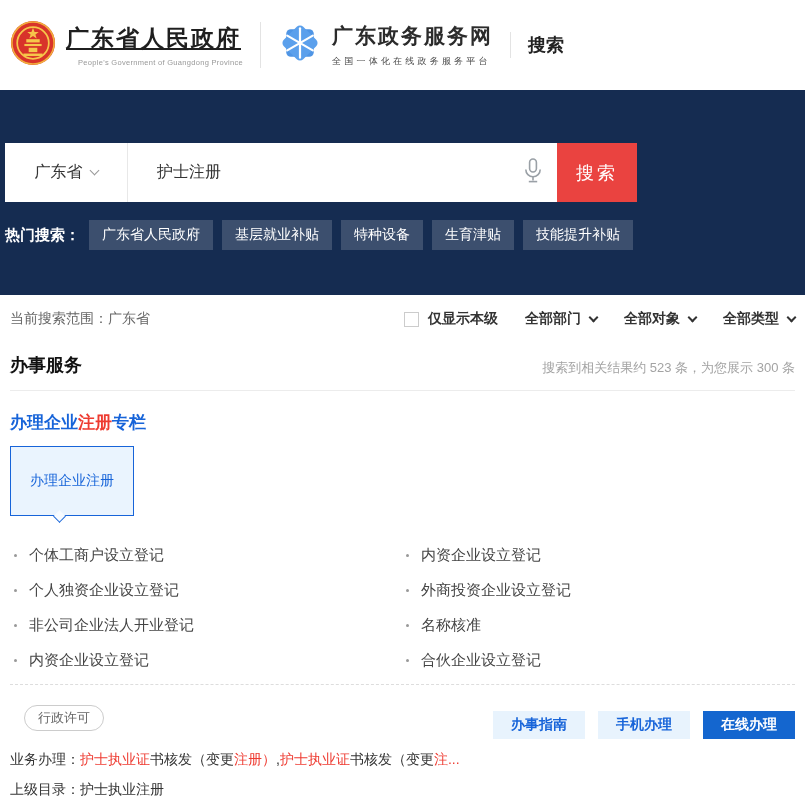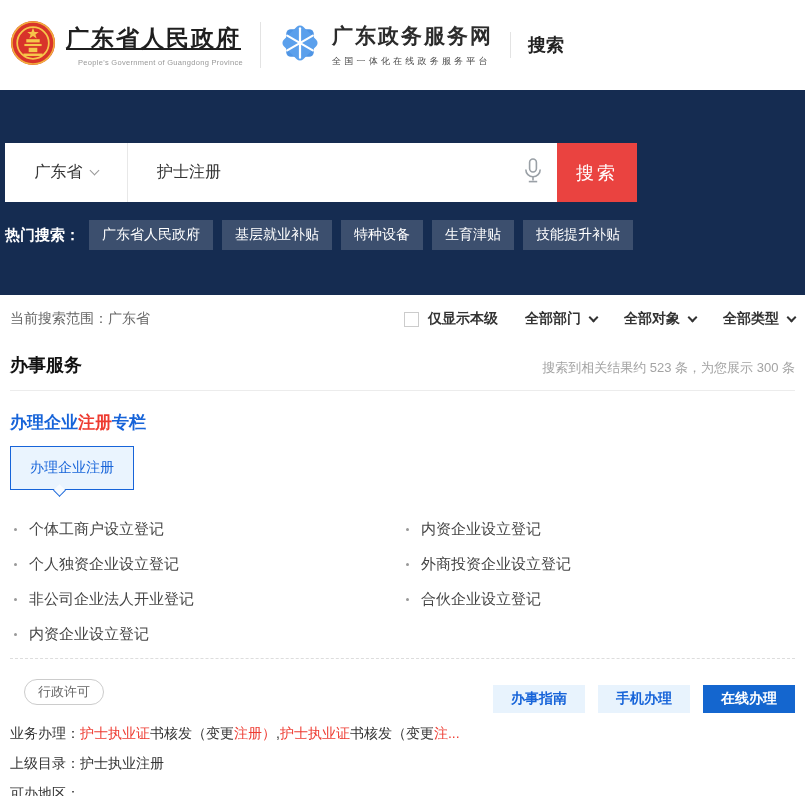--- a/index.html
+++ b/index.html
@@ -48,21 +48,21 @@
   .dropdown { display:flex; align-items:center; gap:9px; font-weight:bold; color:#333; cursor:pointer; }
 
   .section-head { display:flex; justify-content:space-between; align-items:flex-end;
     margin-top:25px; padding-bottom:13px; border-bottom:1px solid #ececec; }
   .section-title { font-size:18px; font-weight:bold; color:#111; }
   .result-count { font-size:13px; color:#a3a3a3; }
 
   .column-title { margin-top:20px; font-size:17px; font-weight:bold; }
   .register-btn { position:relative; display:inline-block; margin-top:12px;
     border:1px solid var(--blue,#1764d9); background:#eaf4fe; color:var(--blue,#1764d9);
-    font-size:14px; padding:12px 19px; cursor:pointer; }
+    font-size:14px; padding:25px 19px; cursor:pointer; }
   .register-btn .notch { position:absolute; left:44px; bottom:-5.5px; width:9px; height:9px;
     background:#f7fbff; border-right:1px solid var(--blue,#1764d9);
     border-bottom:1px solid var(--blue,#1764d9); transform:rotate(45deg); }
 
   .svc-grid { display:flex; margin-top:22px; }
   .svc-col { list-style:none; width:392px; }
   .svc-col li { display:flex; align-items:center; height:35px; font-size:15px;
     color:#444; cursor:pointer; }
   .svc-col li::before { content:""; width:3px; height:3px; border-radius:50%;
     background:#999; margin:0 12px 0 4px; flex:none; }
@@ -208,20 +208,21 @@
   <div class="svc-grid" data-name="company-services">
     <ul class="svc-col" data-name="company-services-left">
         <li class="" data-name="service-link">个体工商户设立登记</li>
         <li class="" data-name="service-link">个人独资企业设立登记</li>
         <li class="" data-name="service-link">非公司企业法人开业登记</li>
         <li class="" data-name="service-link">内资企业设立登记</li>
       </ul>
     <ul class="svc-col" data-name="company-services-right">
         <li class="" data-name="service-link">内资企业设立登记</li>
         <li class="" data-name="service-link">外商投资企业设立登记</li>
+        <li class="" data-name="service-link">名称核准</li>
         <li class="" data-name="service-link">合伙企业设立登记</li>
       </ul>
   </div>
 
   <div class="dashed-div" data-name="section-divider"></div>
 
   
   <div class="result-item" data-name="result-item">
     <div class="item-head" data-name="result-item-head">
       <div class="tag-pill" data-name="category-badge">行政许可</div>

